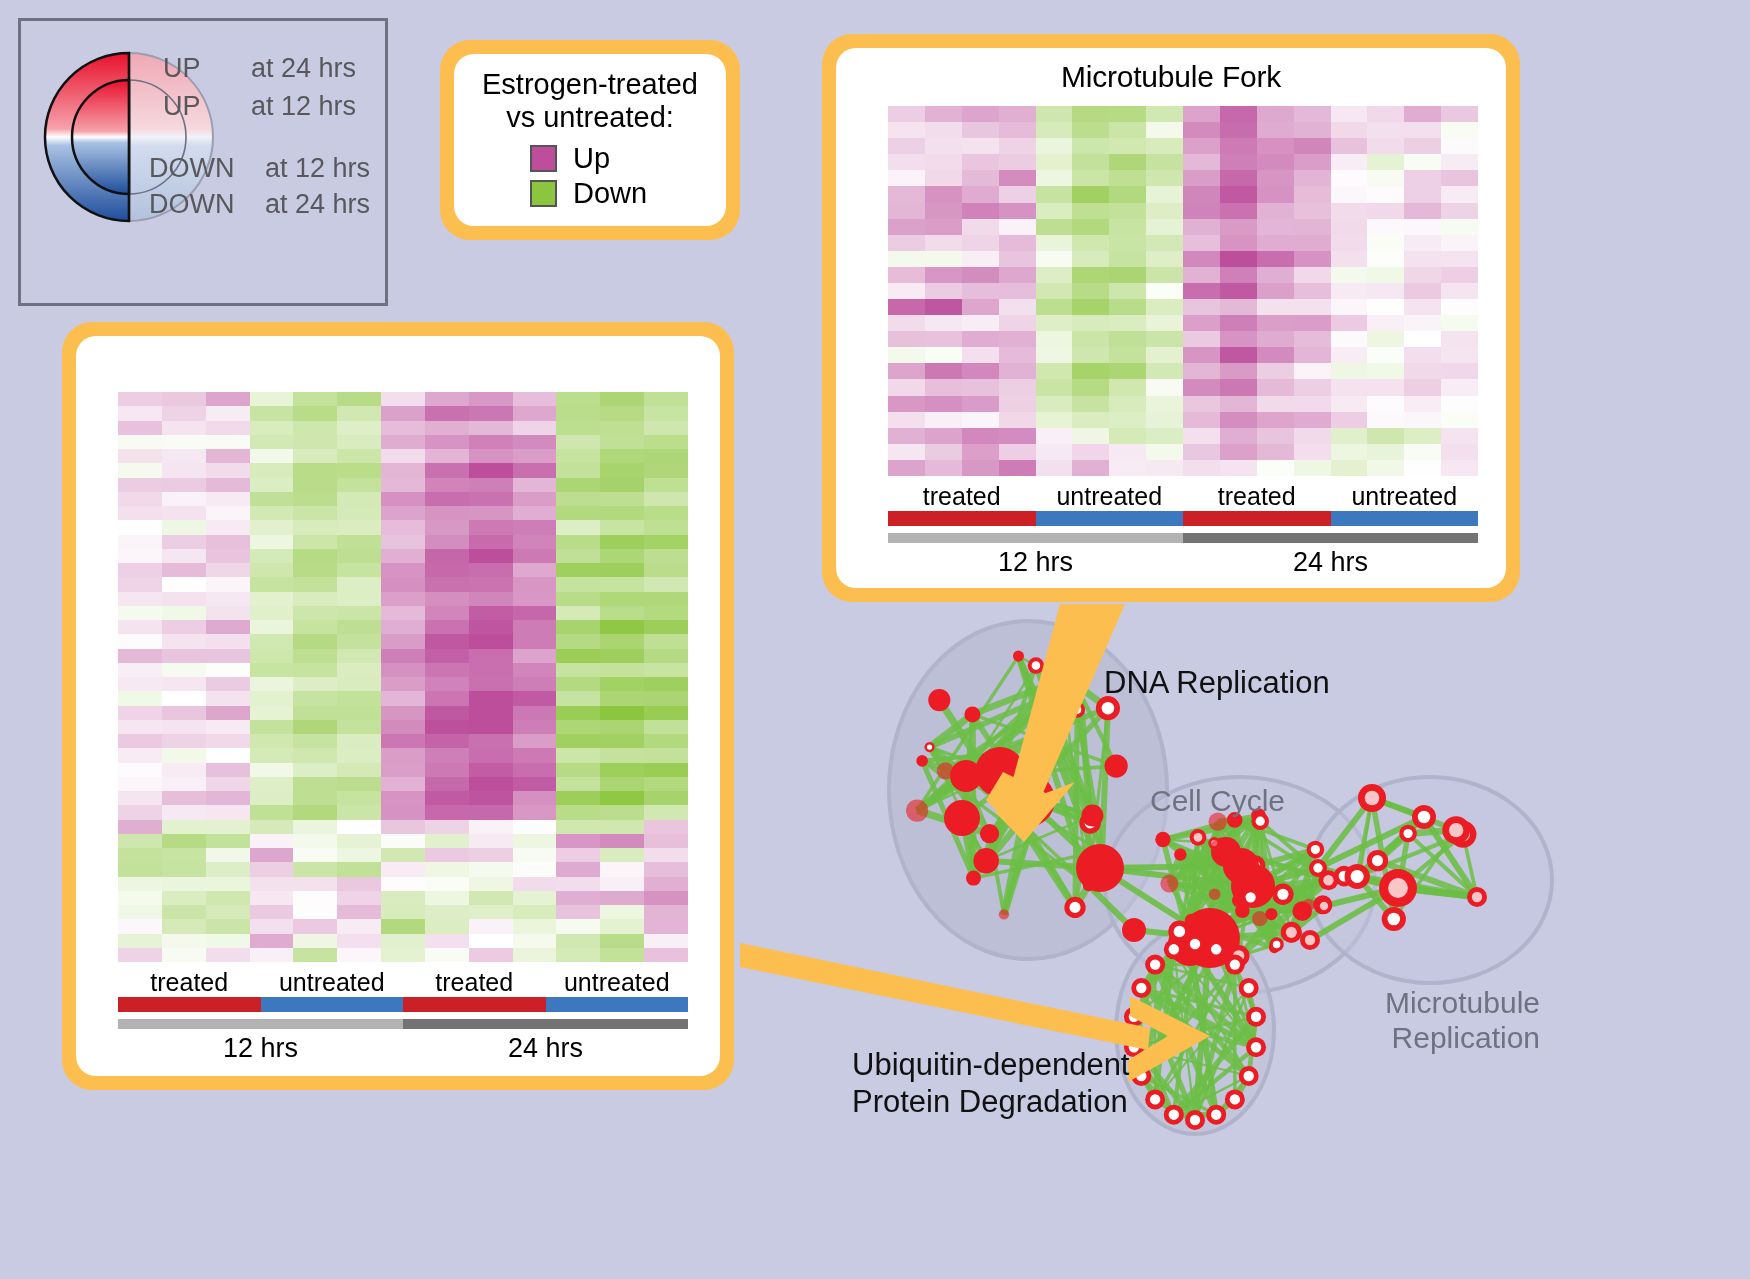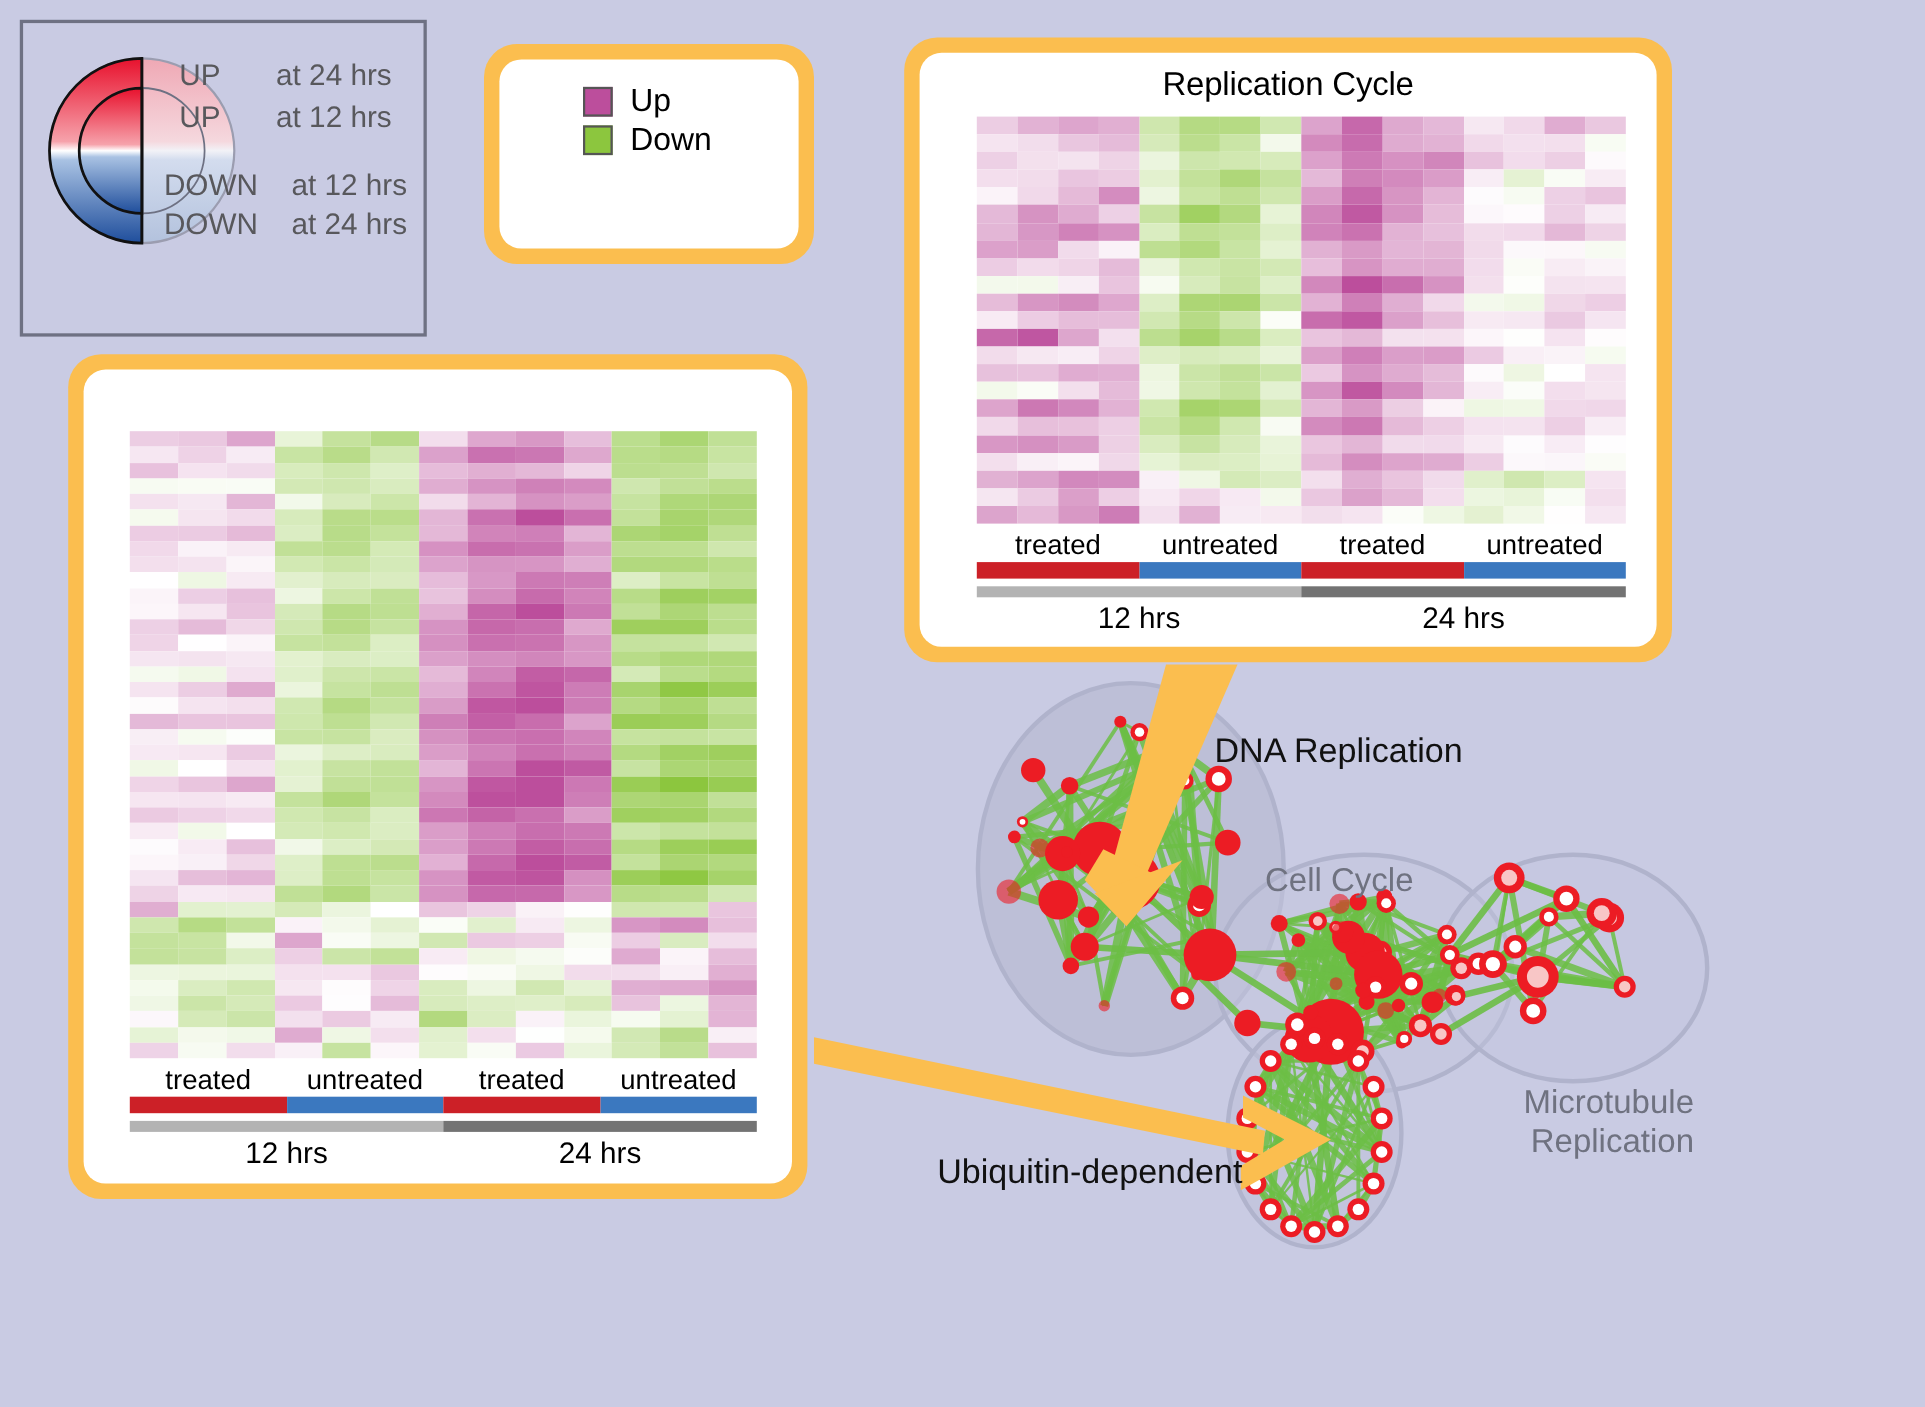--- a/index.html
+++ b/index.html
@@ -115,36 +115,40 @@
   <div class="ck-row ck-bold" style="left:128px; top:132px;">DOWN</div>
   <div class="ck-row" style="left:244px; top:132px;">at 12 hrs</div>
   <div class="ck-row ck-bold" style="left:128px; top:168px;">DOWN</div>
   <div class="ck-row" style="left:244px; top:168px;">at 24 hrs</div>
   <div id="ck-foot">
   </div>
 </div>
 
 <div class="panel" id="uplegend">
   <div class="inner">
+    <div class="ul-head">
+      <div>Estrogen-treated</div>
+      <div>vs untreated:</div>
+    </div>
     <div class="ul-items">
       <div class="ul-item">
         <span class="swatch" style="background:#bc4e9c"></span>
         <span class="ul-label">Up</span>
       </div>
       <div class="ul-item">
         <span class="swatch" style="background:#8cc63e"></span>
         <span class="ul-label">Down</span>
       </div>
     </div>
   </div>
 </div>
 
 <div class="panel" id="panel-rf" style="left:822px; top:34px; width:698px; height:568px;">
   <div class="inner">
-    <div class="panel-title">Replication Cycle</div>
+    <div class="panel-title">Microtubule Fork</div>
     <div class="hm" id="hm-rf" style="left: 52px; top: 58px; width: 590px; height: 370px; grid-template-columns: repeat(16, 1fr); grid-template-rows: repeat(23, 1fr);">
         <div style="background:rgb(236,205,227)"></div>
         <div style="background:rgb(226,178,212)"></div>
         <div style="background:rgb(221,165,205)"></div>
         <div style="background:rgb(225,175,210)"></div>
         <div style="background:rgb(207,231,174)"></div>
         <div style="background:rgb(181,218,131)"></div>
         <div style="background:rgb(182,219,132)"></div>
         <div style="background:rgb(208,232,177)"></div>
         <div style="background:rgb(220,163,204)"></div>
@@ -1582,13 +1586,14 @@
   </svg>
 
 <div class="netlabel" id="lab-dna">DNA Replication</div>
 <div class="netlabel" id="lab-cc">Cell Cycle</div>
 <div class="netlabel" id="lab-mt">
   <div>Microtubule</div>
   <div>Replication</div>
 </div>
 <div class="netlabel" id="lab-ub">
   <div>Ubiquitin-dependent</div>
+  <div>Protein Degradation</div>
 </div>
 
 </body></html>

